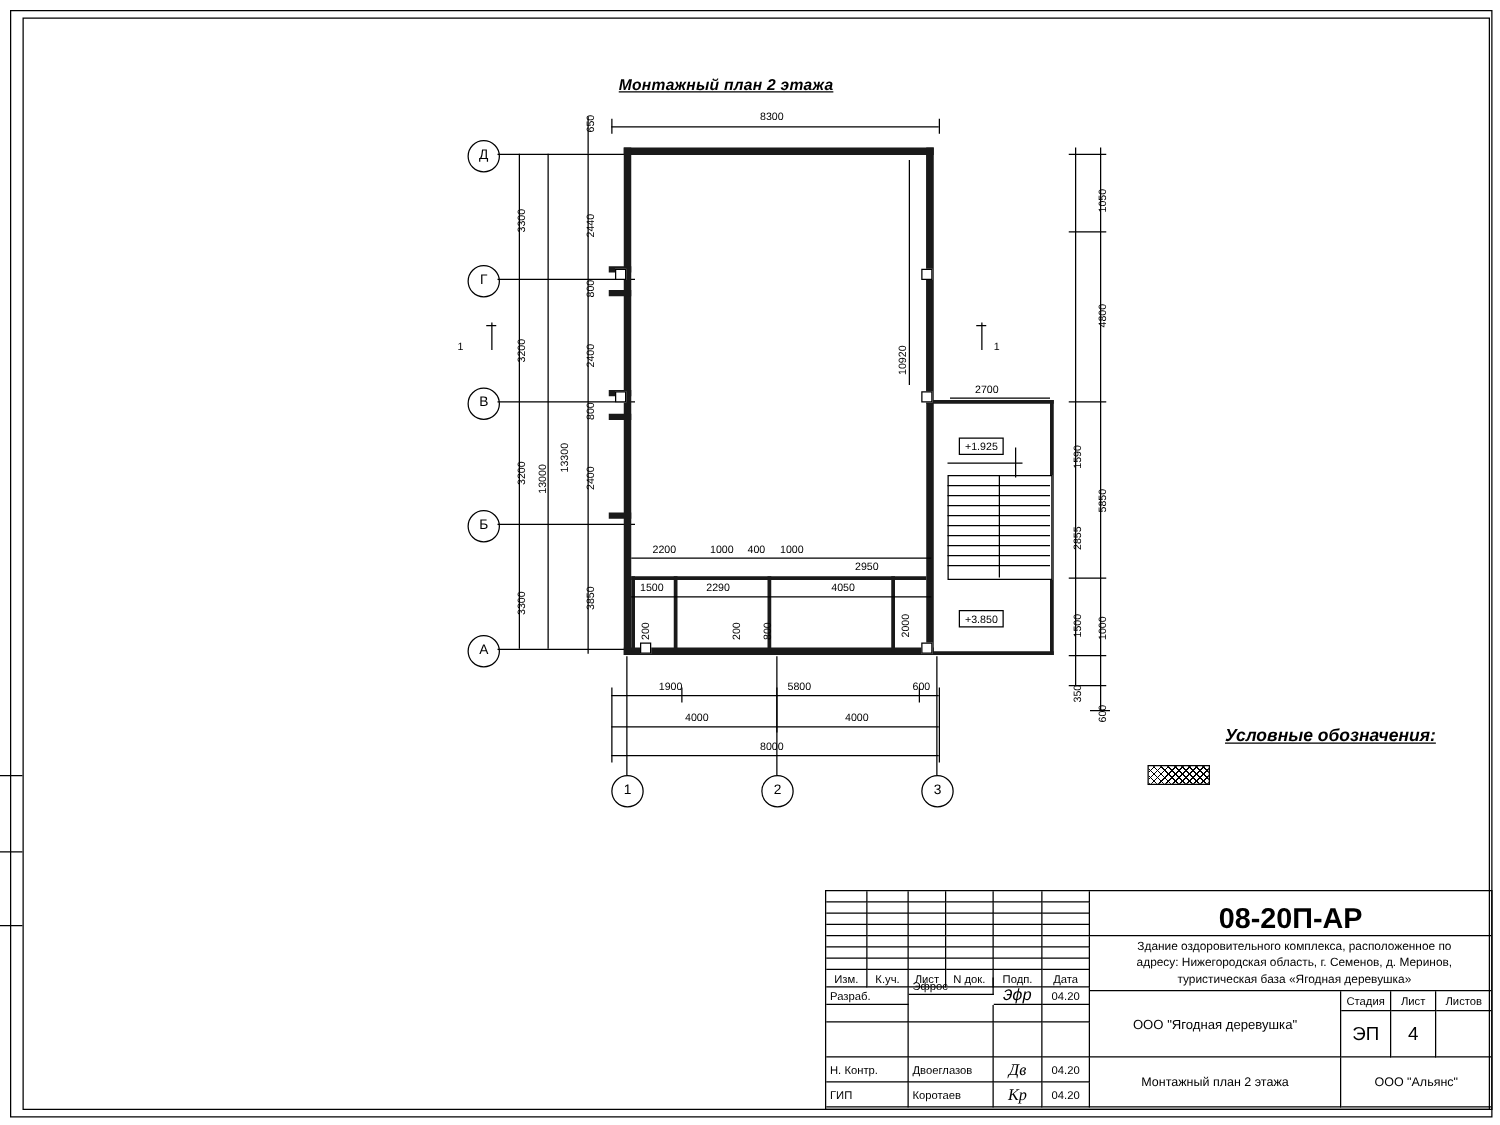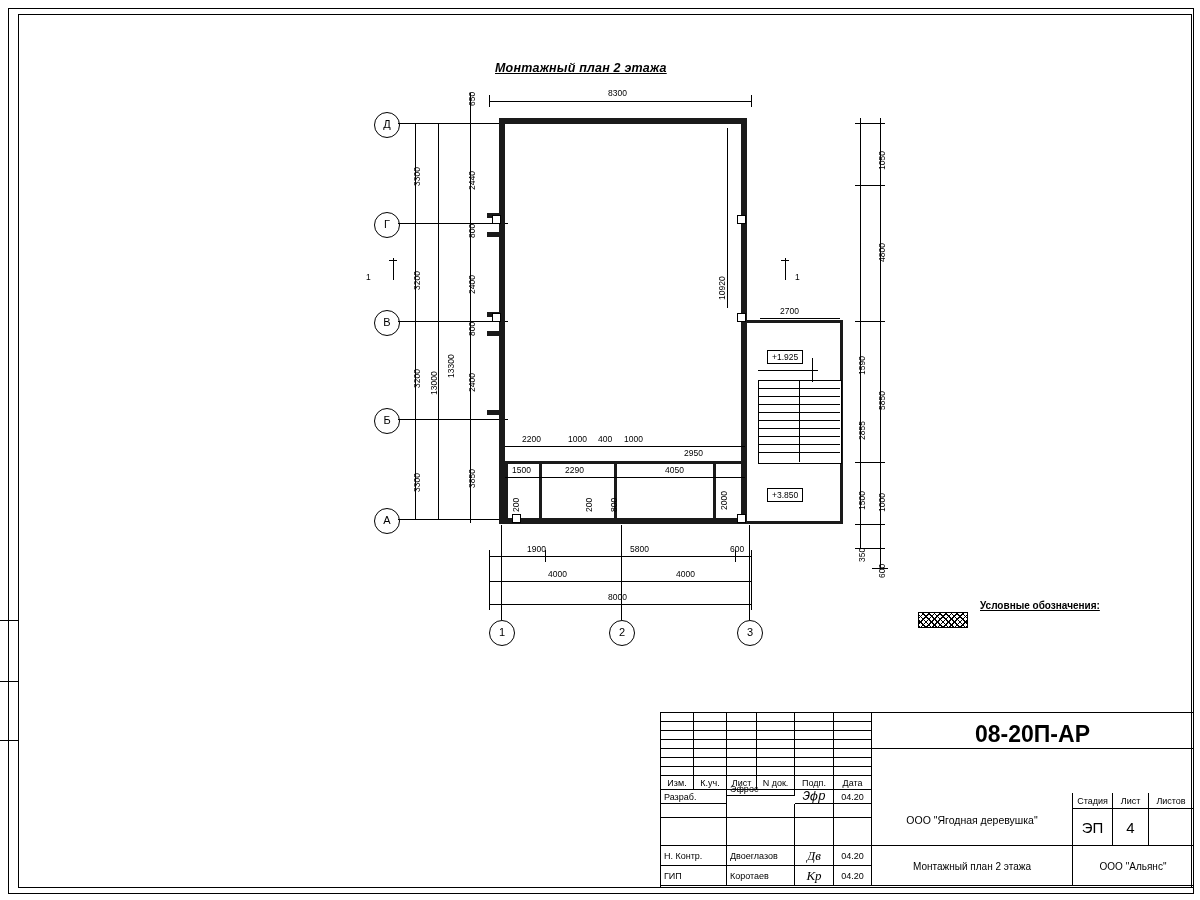--- a/index.html
+++ b/index.html
@@ -20,21 +20,21 @@
   .dim-text{position:absolute;font-size:8.5px;line-height:9px;white-space:nowrap;}
   .dim-v{transform-origin:0 0;transform:rotate(-90deg);}
   .circ{position:absolute;width:24px;height:24px;border:1px solid #000;border-radius:50%;text-align:center;font-size:11px;line-height:23px;background:#fff;}
   .lbl{position:absolute;font-size:8.5px;white-space:nowrap;}
 
   .hatch{background-image:
       repeating-linear-gradient(45deg,#000 0 1px,transparent 1px 4px),
       repeating-linear-gradient(-45deg,#000 0 1px,transparent 1px 4px);
     background-color:#fff;}
 
-  .legend-title{position:absolute;left:980px;top:600px;font-size:10px;font-weight:bold;text-decoration:underline;}
+  .legend-title{position:absolute;left:980px;top:580px;font-size:14px;font-style:italic;font-weight:bold;text-decoration:underline;}
   .legend-swatch{position:absolute;left:918px;top:612px;width:48px;height:14px;border:1px solid #000;}
   .legend-text{position:absolute;left:980px;top:608px;font-size:8px;line-height:10px;}
 
   
   .stamp{position:absolute;left:660px;top:712px;width:532px;height:174px;border:1px solid #000;font-size:9px;}
   .stamp .cell{position:absolute;box-sizing:border-box;border-right:1px solid #000;border-bottom:1px solid #000;padding:1px 3px;overflow:hidden;white-space:nowrap;}
   .stamp .noborder{border:none;}
   .stamp .ctr{text-align:center;}
   .code{position:absolute;left:0;top:0;width:100%;text-align:center;font-size:23px;font-weight:bold;}
   .obj-desc{position:absolute;font-size:9.5px;text-align:center;line-height:13px;width:100%;}
@@ -216,20 +216,25 @@
 
   <div class="legend-title">Условные обозначения:</div>
   <div class="legend-swatch hatch"></div>
 
   <div class="stamp">
 
     <div class="cell noborder" style="left:211px;top:0;width:321px;height:36px;border-bottom:1px solid #000;">
       <div class="code" style="top:8px;">08-20П-АР</div>
     </div>
 
+    <div class="cell noborder" style="left:211px;top:36px;width:321px;height:44px;border-bottom:1px solid #000;white-space:normal;">
+      <div class="obj-desc" style="top:2px;">Здание оздоровительного комплекса, расположенное по</div>
+      <div class="obj-desc" style="top:15px;">адресу: Нижегородская область, г. Семенов, д. Меринов,</div>
+      <div class="obj-desc" style="top:28px;">туристическая база «Ягодная деревушка»</div>
+    </div>
 
     <div class="cell" style="left:0;top:0;width:33px;height:9px;"></div>
     <div class="cell" style="left:33px;top:0;width:33px;height:9px;"></div>
     <div class="cell" style="left:66px;top:0;width:30px;height:9px;"></div>
     <div class="cell" style="left:96px;top:0;width:38px;height:9px;"></div>
     <div class="cell" style="left:134px;top:0;width:39px;height:9px;"></div>
     <div class="cell" style="left:173px;top:0;width:38px;height:9px;"></div>
 
     <div class="cell" style="left:0;top:9px;width:33px;height:9px;"></div>
     <div class="cell" style="left:33px;top:9px;width:33px;height:9px;"></div>

